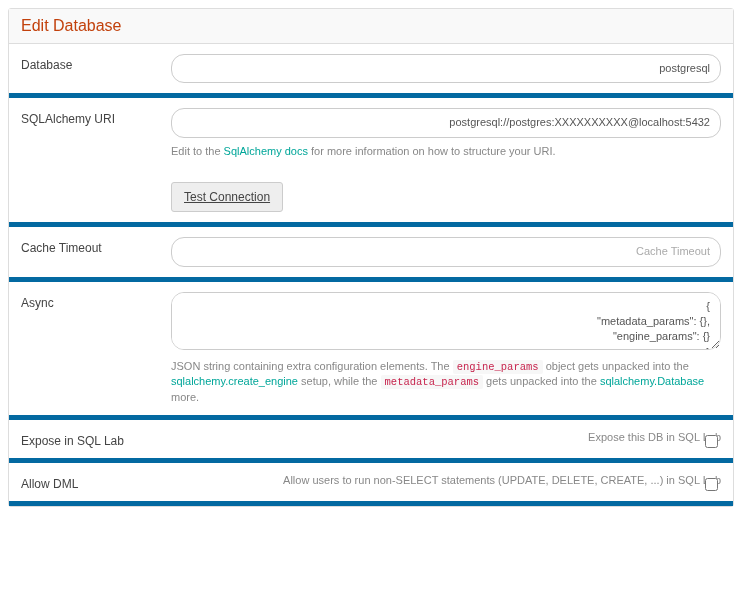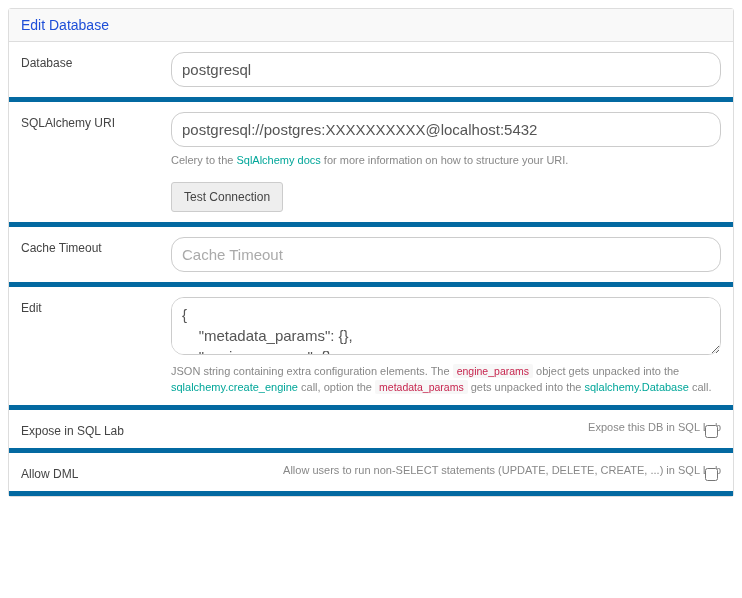--- a/index.html
+++ b/index.html
@@ -13,83 +13,85 @@
   }
   .panel {
     border: 1px solid #ddd;
     border-radius: 3px;
     margin: 8px;
   }
   .panel-heading {
     padding: 8px 12px;
     border-bottom: 1px solid #ddd;
     background: #f9f9f9;
-    font-size: 14px;
-    color: #1d4ed8;
+    font-size: 16px;
+    color: #c2410c;
   }
   .panel-body { padding: 0; }
   table.form { width: 100%; border-collapse: collapse; }
   table.form > tbody > tr > th,
   table.form > tbody > tr > td {
     padding: 10px 12px;
     border-bottom: 5px solid #0369a1;
     vertical-align: top;
     text-align: left;
   }
   table.form > tbody > tr > th {
     width: 150px;
     font-weight: normal;
     font-size: 12px;
     color: #444;
     padding-top: 14px;
   }
   .form-control {
     width: 100%;
     padding: 6px 10px;
-    font-size: 15px;
+    font-size: 11px;
     border: 1px solid #ccc;
     border-radius: 13px;
     color: #555;
     background: #fff;
     line-height: 1.4;
+    text-align: right;
   }
   .form-control::placeholder { color: #aaa; }
   textarea.form-control {
     font-family: inherit;
     resize: vertical;
     height: 58px;
     overflow-y: scroll;
     white-space: pre;
   }
   .help-block {
     font-size: 11px;
     color: #888;
     margin-top: 6px;
     max-width: 100%;
     line-height: 1.4;
   }
   .help-block a { color: #00a699; text-decoration: none; }
   code {
-    font-family: Liberation Sans, sans-serif;
+    font-family: Liberation Mono, monospace;
     font-size: 10.5px;
     background: #f7f7f7;
     color: #c7254e;
     padding: 1px 4px;
     border-radius: 2px;
   }
   .btn-default {
     display: inline-block;
-    margin-top: 14px;
+    margin-top: 23px;
     padding: 7px 12px;
     font-size: 12px;
     background: #eee;
     border: 1px solid #ccc;
     border-radius: 3px;
     color: #444;
     cursor: pointer;
+    text-decoration: underline;
   }
   .checkbox-cell { position: relative; padding-right: 30px; }
   .checkbox-cell .help-block { margin-top: 0; text-align: right; }
   .chk {
     position: absolute;
     right: 12px;
     top: 12px;
     width: 13px;
     height: 13px;
   }
@@ -108,42 +110,42 @@
         <td>
           <input class="form-control" value="postgresql" style="">
         </td>
       </tr>
 
       <tr>
         <th>SQLAlchemy URI</th>
         <td>
           <input class="form-control" value="postgresql://postgres:XXXXXXXXXX@localhost:5432" style="">
           <div class="help-block">
-            <span>Celery to the </span><a href="#">SqlAlchemy docs</a><span> for more information on how to structure your URI.</span>
+            <span>Edit to the </span><a href="#">SqlAlchemy docs</a><span> for more information on how to structure your URI.</span>
           </div>
           <button class="btn-default">Test Connection</button>
         </td>
       </tr>
 
       <tr>
         <th>Cache Timeout</th>
         <td>
           <input class="form-control" placeholder="Cache Timeout" style="">
         </td>
       </tr>
 
       <tr>
-        <th>Edit</th>
+        <th>Async</th>
         <td>
           <textarea class="form-control" style="">{
     "metadata_params": {},
     "engine_params": {}
 }</textarea>
           <div class="help-block">
-            <span>JSON string containing extra configuration elements. The </span><code>engine_params</code><span> object gets unpacked into the </span><a href="#">sqlalchemy.create_engine</a><span> call, option the </span><code>metadata_params</code><span> gets unpacked into the </span><a href="#">sqlalchemy.Database</a><span> call.</span>
+            <span>JSON string containing extra configuration elements. The </span><code>engine_params</code><span> object gets unpacked into the </span><a href="#">sqlalchemy.create_engine</a><span> setup, while the </span><code>metadata_params</code><span> gets unpacked into the </span><a href="#">sqlalchemy.Database</a><span> more.</span>
           </div>
         </td>
       </tr>
 
       <tr>
         <th>Expose in SQL Lab</th>
         <td class="checkbox-cell">
           <div class="help-block">Expose this DB in SQL Lab</div>
           <input type="checkbox" class="chk" style="">
         </td>

